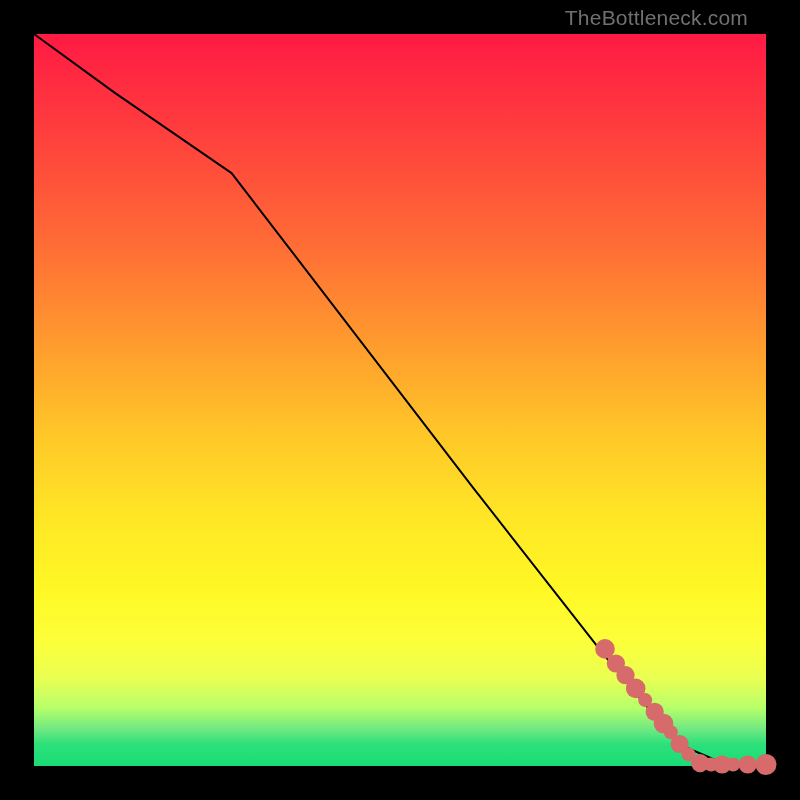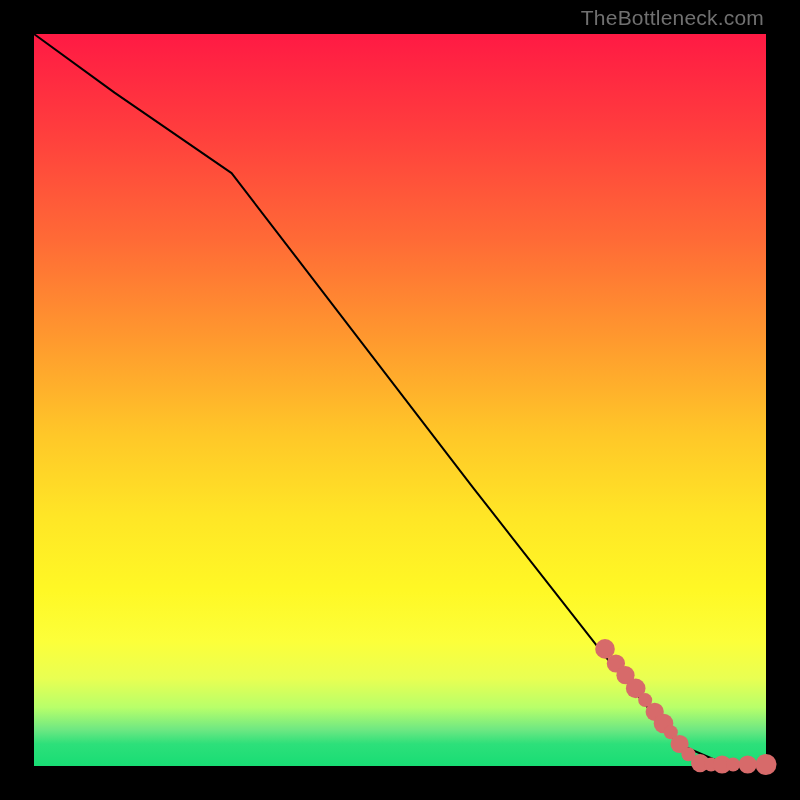--- a/index.html
+++ b/index.html
@@ -36,21 +36,21 @@
       #e9ff52 88%,
       #b8ff6a 92%,
       #6fe882 95%,
       #2de07a 97%,
       #18dd74 100%
     );
   }
   .watermark {
     position: absolute;
     top: 6px;
-    right: 36px;
+    right: 52px;
     color: #707070;
     font-size: 21px;
     letter-spacing: 0.2px;
     font-weight: 400;
   }
   svg.overlay {
     position: absolute;
     left: 34px;
     top: 34px;
     width: 732px;

